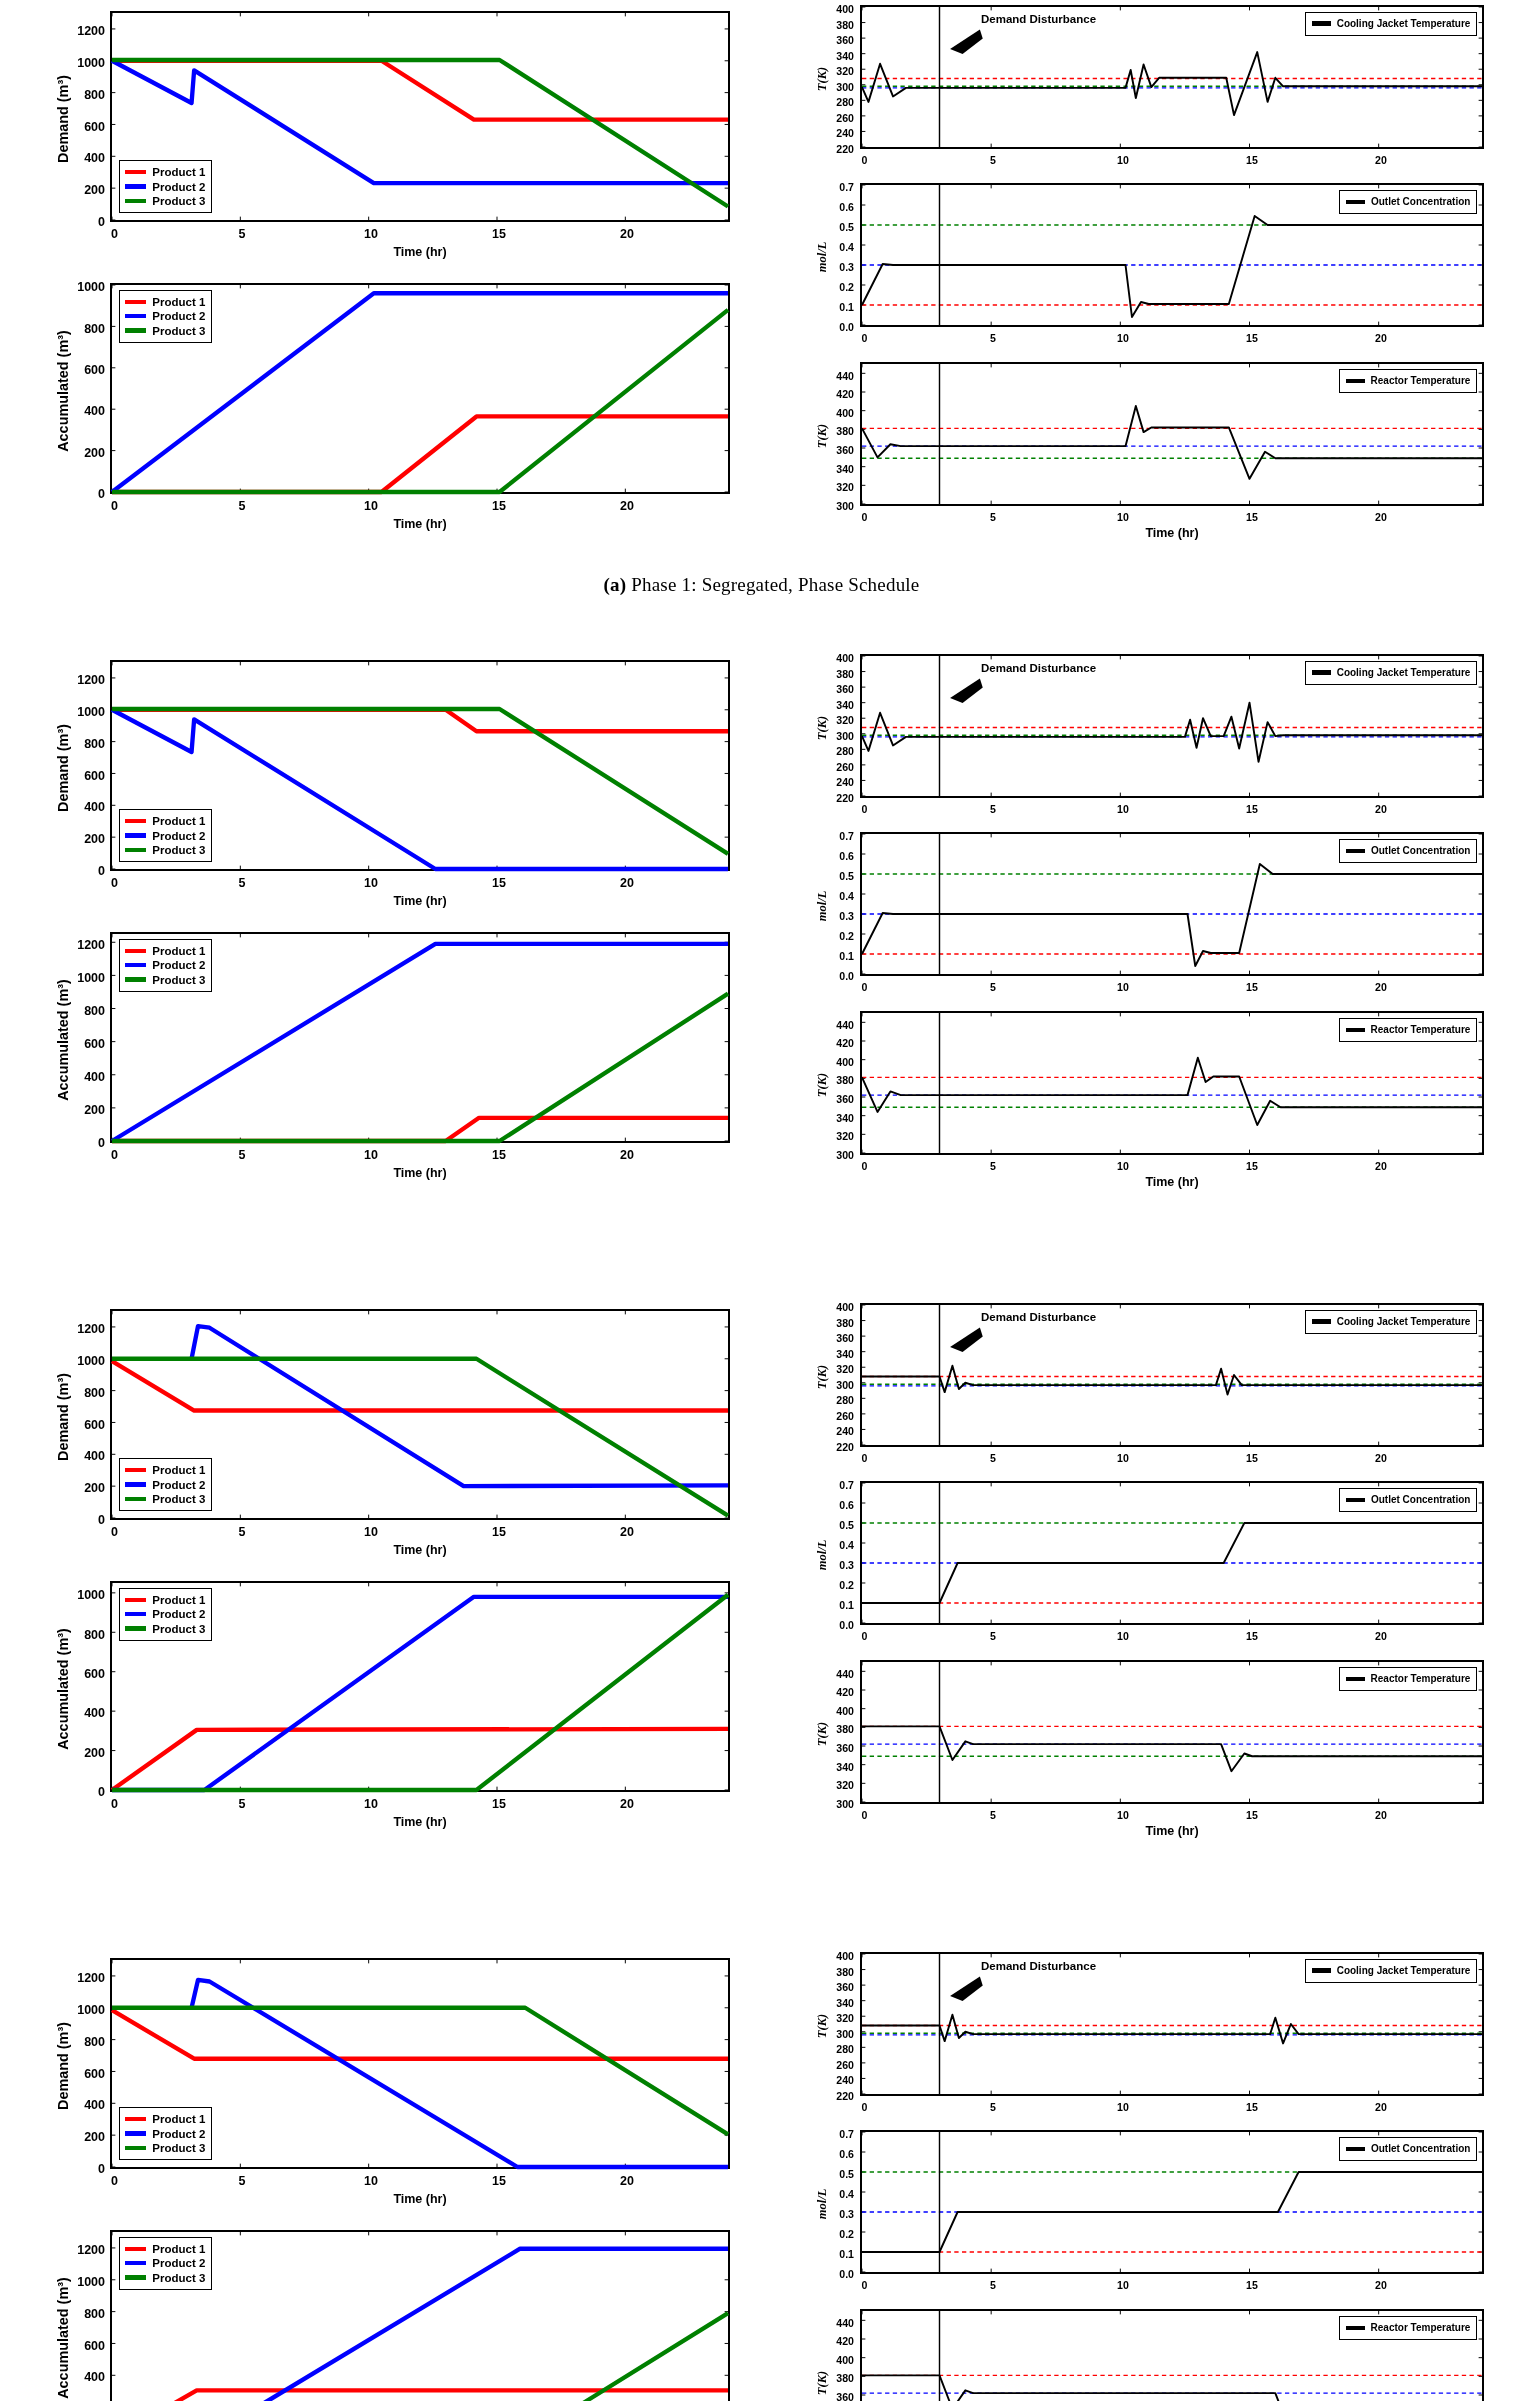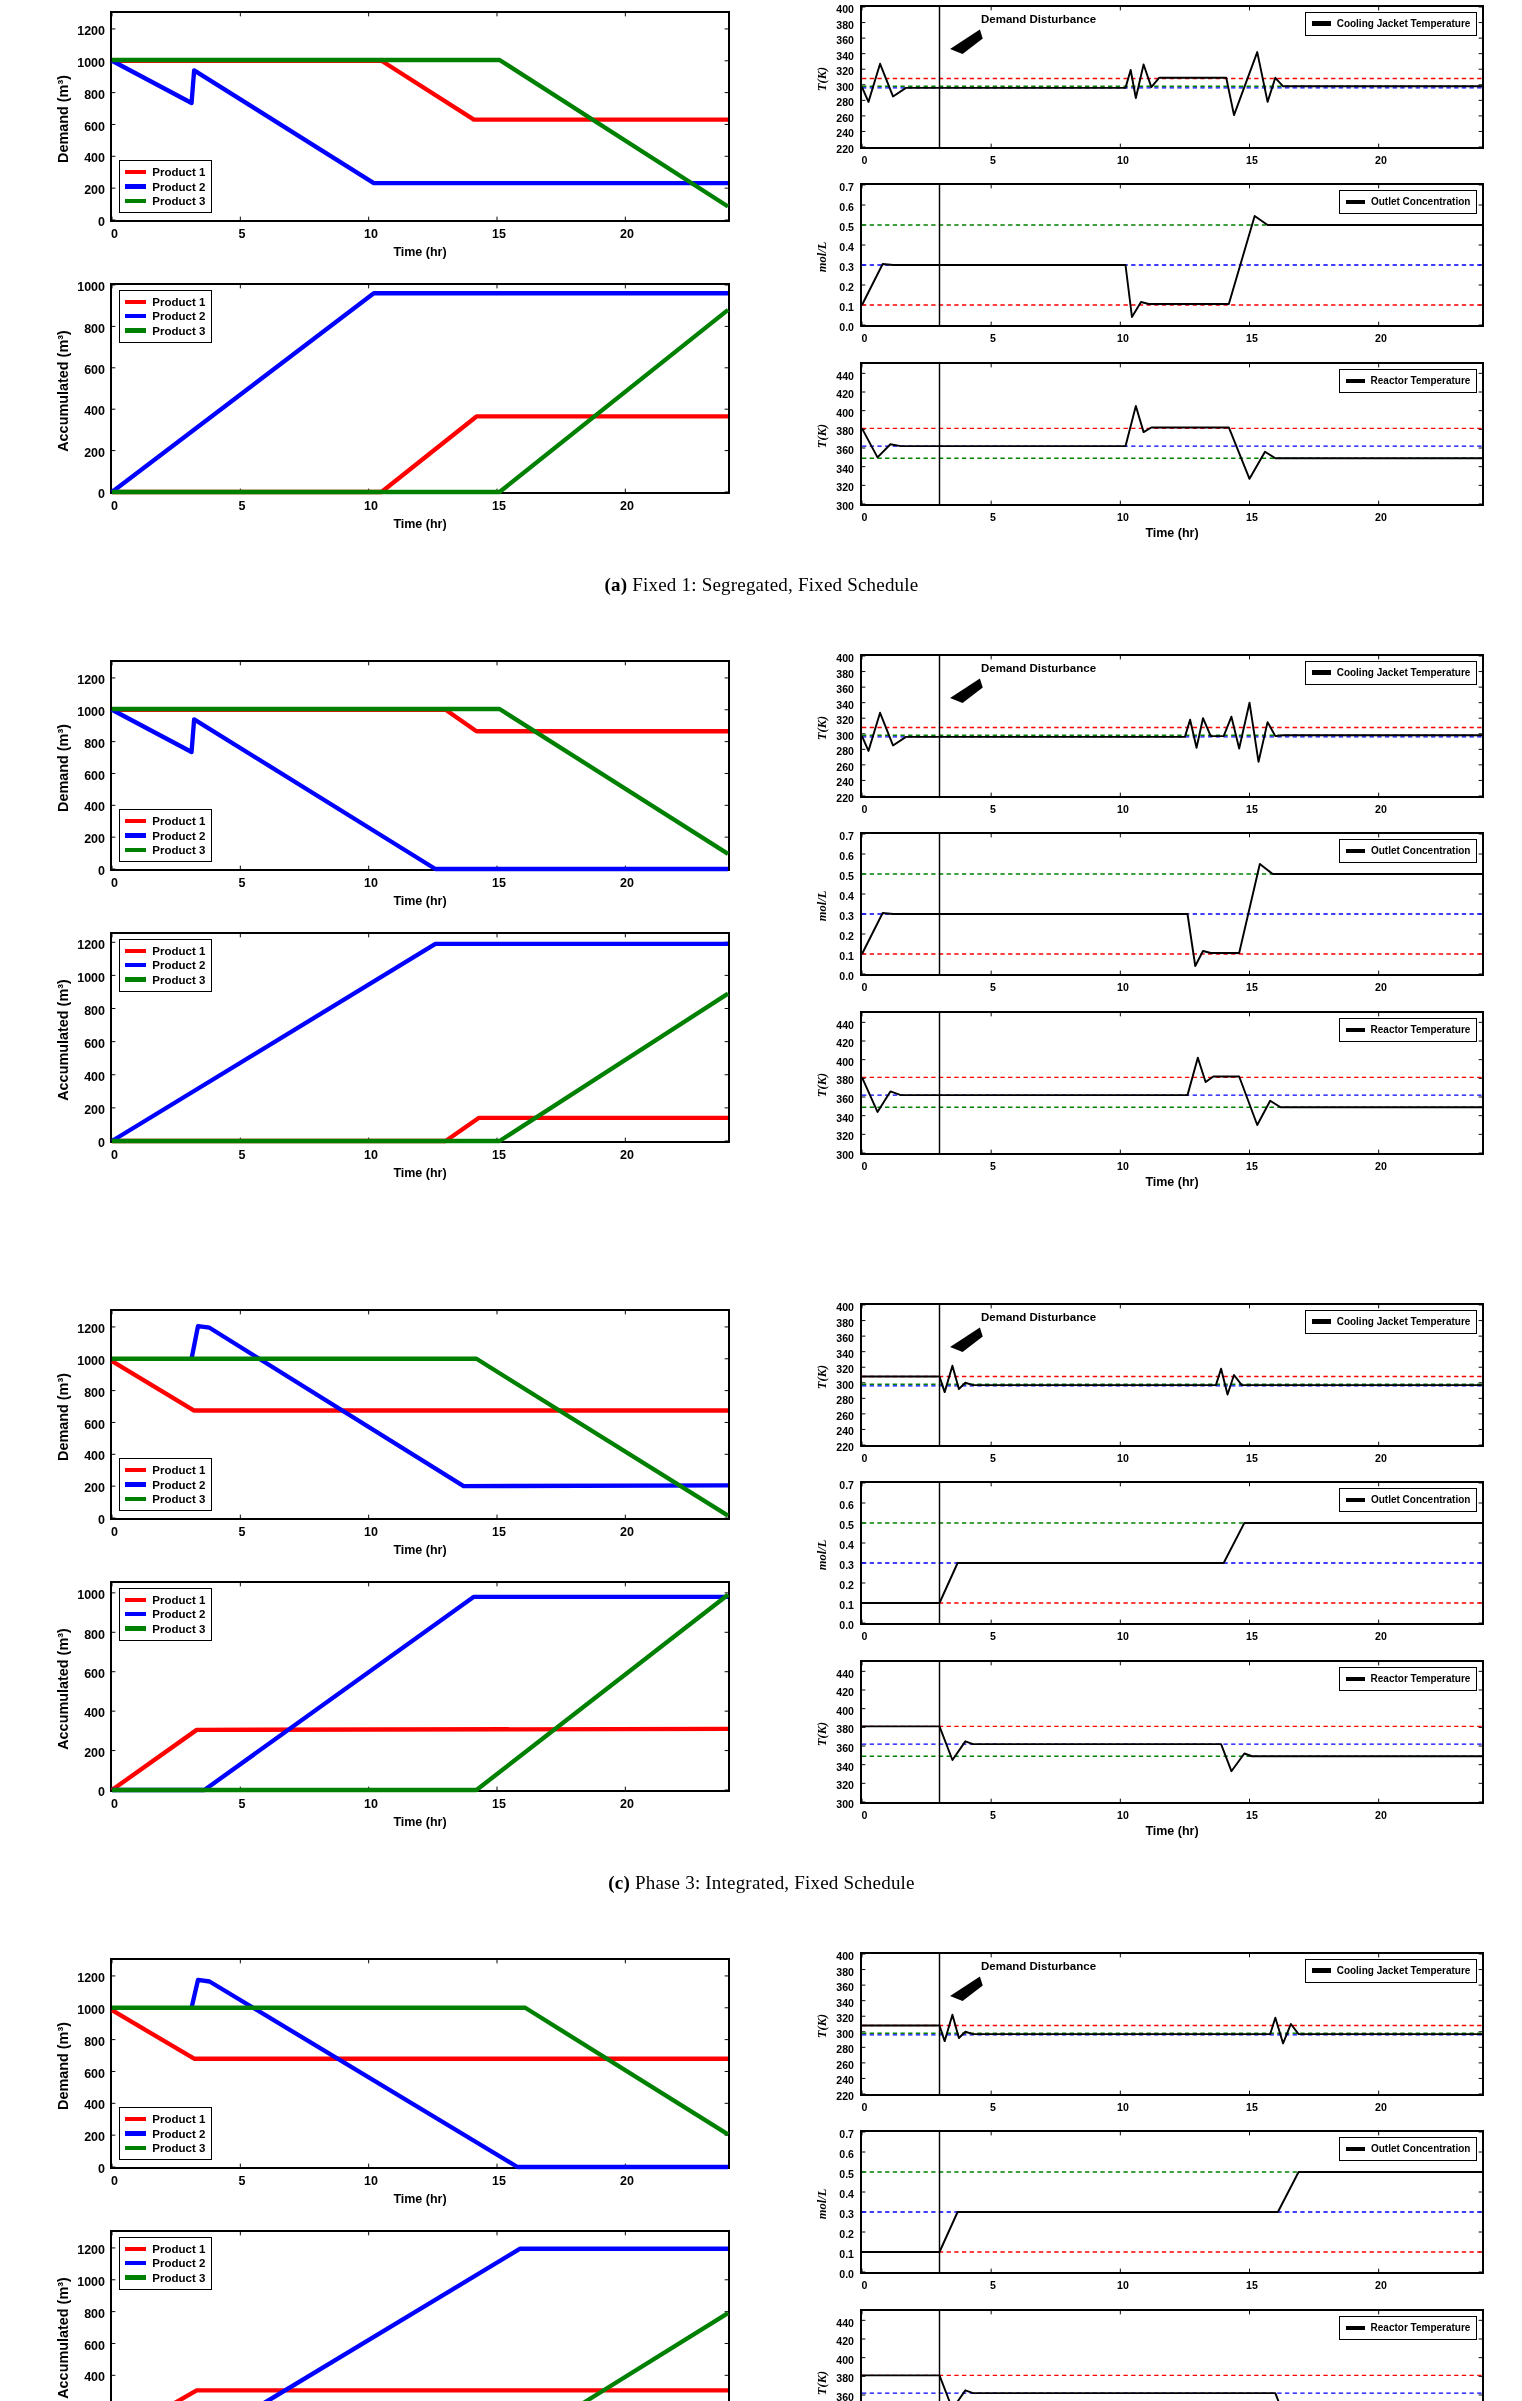--- a/index.html
+++ b/index.html
@@ -346,21 +346,21 @@
           <div class="ylab italic" style="font-size: 12.5px; left: -47px; top: 72px; transform: rotate(-90deg) translate(-50%, 0px);">T(K)</div>
           <div class="xlab" style="top: 162px; left: 0px;">Time (hr)</div>
           <div class="legend small" style="right: 4.8px; top: 4.8px;">
             <div class="row">
               <span class="swatch" style="background: rgb(0, 0, 0);"></span>
               <span class="ltext">Reactor Temperature</span>
             </div>
           </div>
         </div>
       </div>
-      <div class="caption" style="position: absolute; left: 0px; top: 574px; width: 1523px;"><b>(a)</b><span> Fixed 1: Segregated, Fixed Schedule</span></div>
+      <div class="caption" style="position: absolute; left: 0px; top: 574px; width: 1523px;"><b>(a)</b><span> Phase 1: Segregated, Phase Schedule</span></div>
     </div>
     <div class="panel">
       <div class="col-left">
         <div class="ax" style="left: 91px; top: 10.6px; width: 620px; height: 211px;">
           <svg class="plotsvg" viewBox="0 0 1280 430" preserveAspectRatio="none" width="615" height="207">
             <line x1="0" y1="0" x2="0" y2="7" stroke="#000" stroke-width="2"></line>
             <line x1="0" y1="430" x2="0" y2="423" stroke="#000" stroke-width="2"></line>
             <line x1="266.6666666666667" y1="0" x2="266.6666666666667" y2="7" stroke="#000" stroke-width="2"></line>
             <line x1="266.6666666666667" y1="430" x2="266.6666666666667" y2="423" stroke="#000" stroke-width="2"></line>
             <line x1="533.3333333333334" y1="0" x2="533.3333333333334" y2="7" stroke="#000" stroke-width="2"></line>
@@ -940,21 +940,20 @@
           <div class="ylab italic" style="font-size: 12.5px; left: -47px; top: 72px; transform: rotate(-90deg) translate(-50%, 0px);">T(K)</div>
           <div class="xlab" style="top: 162px; left: 0px;">Time (hr)</div>
           <div class="legend small" style="right: 4.8px; top: 4.8px;">
             <div class="row">
               <span class="swatch" style="background: rgb(0, 0, 0);"></span>
               <span class="ltext">Reactor Temperature</span>
             </div>
           </div>
         </div>
       </div>
-      <div class="caption" style="position: absolute; left: 0px; top: 574px; width: 1523px;"><b>(c)</b><span> Phase 3: Integrated, Fixed Schedule</span></div>
     </div>
     <div class="panel">
       <div class="col-left">
         <div class="ax" style="left: 91px; top: 10.6px; width: 620px; height: 211px;">
           <svg class="plotsvg" viewBox="0 0 1280 430" preserveAspectRatio="none" width="615" height="207">
             <line x1="0" y1="0" x2="0" y2="7" stroke="#000" stroke-width="2"></line>
             <line x1="0" y1="430" x2="0" y2="423" stroke="#000" stroke-width="2"></line>
             <line x1="266.6666666666667" y1="0" x2="266.6666666666667" y2="7" stroke="#000" stroke-width="2"></line>
             <line x1="266.6666666666667" y1="430" x2="266.6666666666667" y2="423" stroke="#000" stroke-width="2"></line>
             <line x1="533.3333333333334" y1="0" x2="533.3333333333334" y2="7" stroke="#000" stroke-width="2"></line>

